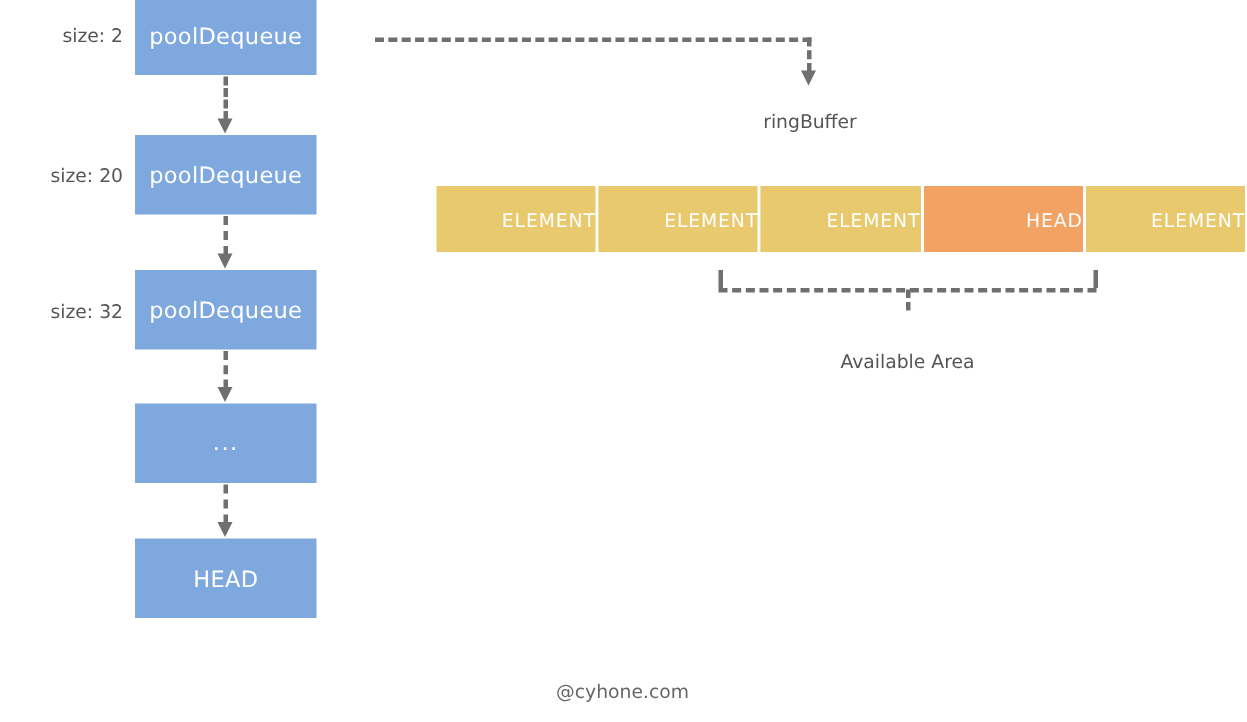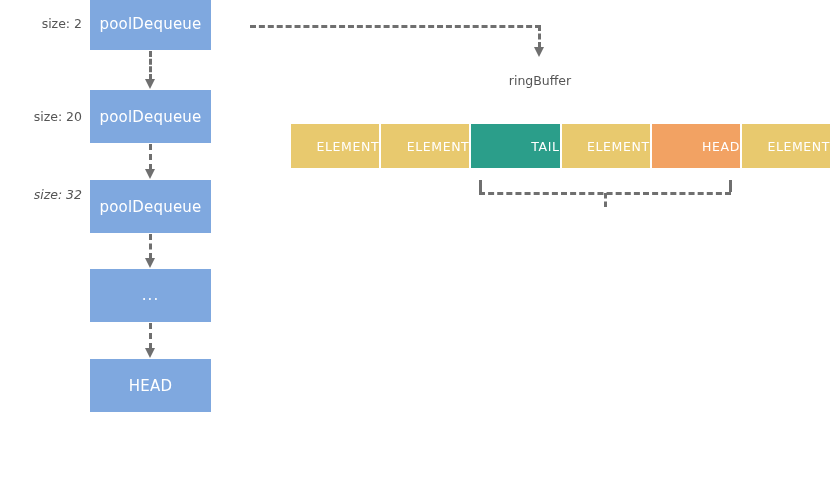--- a/index.html
+++ b/index.html
@@ -54,21 +54,21 @@
     white-space: nowrap;
   }
   .size-wrap {
     position: absolute;
     left: 0;
     width: 82px;
     height: 16px;
   }
   .size-wrap.s0 { top: 16px; }
   .size-wrap.s1 { top: 109px; }
-  .size-wrap.s2 { top: 187px; font-style: italic; }
+  .size-wrap.s2 { top: 200px; }
 
   
   .v-conn {
     position: absolute;
     left: 147px;
     width: 6px;
   }
   .v-conn .line {
     position: absolute;
     left: 1.5px;
@@ -248,33 +248,32 @@
   <div class="rb-arrow"></div>
   <div class="rb-label">ringBuffer</div>
 
   <div id="ring-buffer">
     <div class="cell" style="background: rgb(232, 201, 110);">
       <span>ELEMENT</span>
     </div>
     <div class="cell" style="background: rgb(232, 201, 110);">
       <span>ELEMENT</span>
     </div>
-    <div class="cell" style="background: rgb(43, 158, 138);">
-      <span>TAIL</span>
-    </div>
     <div class="cell" style="background: rgb(232, 201, 110);">
       <span>ELEMENT</span>
     </div>
     <div class="cell" style="background: rgb(242, 162, 99);">
       <span>HEAD</span>
     </div>
     <div class="cell" style="background: rgb(232, 201, 110);">
       <span>ELEMENT</span>
     </div>
   </div>
 
   <div class="brk-tick left"></div>
   <div class="brk-tick right"></div>
   <div class="brk-h"></div>
   <div class="brk-tick mid"></div>
-
+  <div class="aa-label">Available Area</div>
+
+  <div id="watermark">@cyhone.com</div>
 
 </div>
 
 </body></html>

